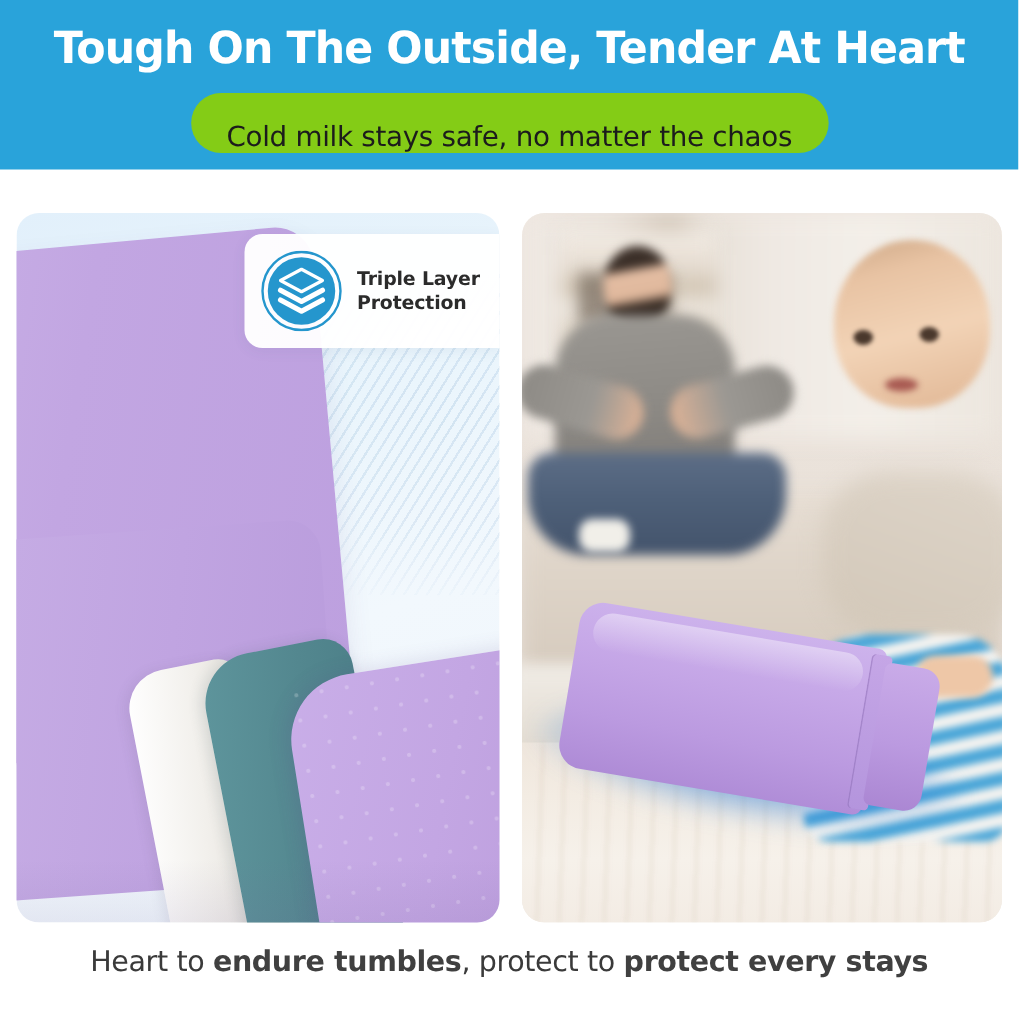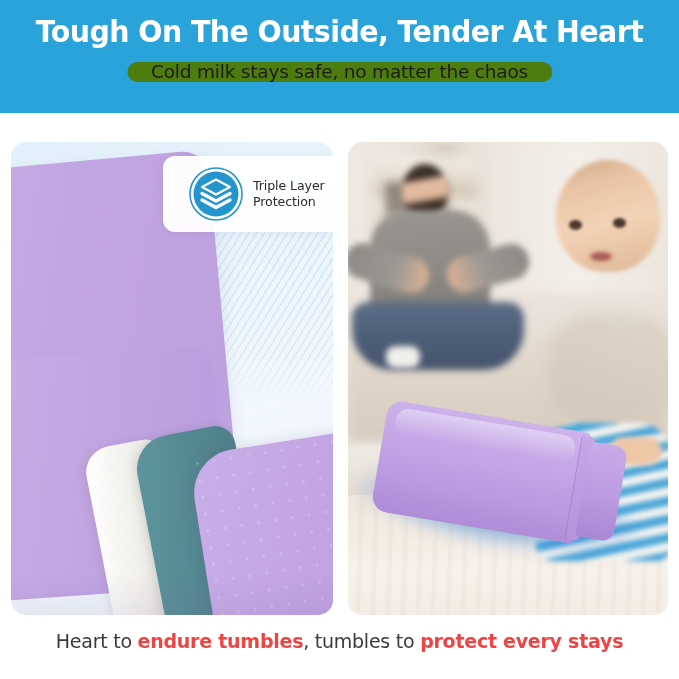--- a/index.html
+++ b/index.html
@@ -38,25 +38,25 @@
     line-height: 36px;
     white-space: nowrap;
     transform: scaleX(0.965);
     transform-origin: center;
   }
   .subtitle-pill {
     position: absolute;
     left: 50%;
     top: 62px;
     transform: translateX(-50%);
-    background: #4d7c0f;
+    background: #84cc16;
     border-radius: 22px;
-    height: 20px;
+    height: 40px;
     display: flex;
-    align-items: flex-start;
+    align-items: flex-end;
     justify-content: center;
     padding: 0 24px;
     box-sizing: border-box;
   }
   .subtitle-text {
     color: #1c1c1c;
     font-family: "DejaVu Sans", sans-serif;
     font-size: 18.5px;
     font-weight: normal;
     letter-spacing: -0.2px;
@@ -179,23 +179,24 @@
   .badge {
     position: absolute;
     left: 152px;
     top: 14px;
     width: 170px;
     height: 76px;
     background: rgba(255,255,255,0.96);
     border-radius: 12px 0 0 12px;
     display: flex;
     align-items: center;
-    padding-left: 26px;
+    padding-left: 11px;
     box-sizing: border-box;
     box-shadow: 0 2px 9px rgba(60,90,130,0.07);
+    font-weight: bold;
   }
   .badge-icon {
     width: 54px; height: 54px;
     flex: 0 0 54px;
     position: relative;
   }
   .badge-text {
     margin-left: 10px;
     color: #2b2b2b;
     font-family: "DejaVu Sans", sans-serif;
@@ -446,21 +447,21 @@
     width: 679px;
     text-align: center;
     font-family: "DejaVu Sans", sans-serif;
     font-size: 19px;
     color: #3a3a3a;
     letter-spacing: -0.25px;
     white-space: nowrap;
     line-height: 26px;
   }
   .footer .hl {
-    color: #ef4444;
+    color: #404040;
     font-weight: bold;
   }
 </style>
 </head>
 <body>
 
 <div class="banner">
   <div class="banner-title">Tough On The Outside, Tender At Heart</div>
   <div class="subtitle-pill">
     <div class="subtitle-text">Cold milk stays safe, no matter the chaos</div>
@@ -526,14 +527,14 @@
     <div class="bottle-glow"></div>
     <div class="bottle">
       <div class="bottle-body"></div>
       <div class="bottle-ring"></div>
       <div class="bottle-cap"></div>
     </div>
   </div>
 </div>
 
 <div class="footer">
-  <span>Heart to </span><span class="hl">endure tumbles</span><span>, tumbles to </span><span class="hl">protect every stays</span>
+  <span>Heart to </span><span class="hl">endure tumbles</span><span>, protect to </span><span class="hl">protect every stays</span>
 </div>
 
 </body></html>

